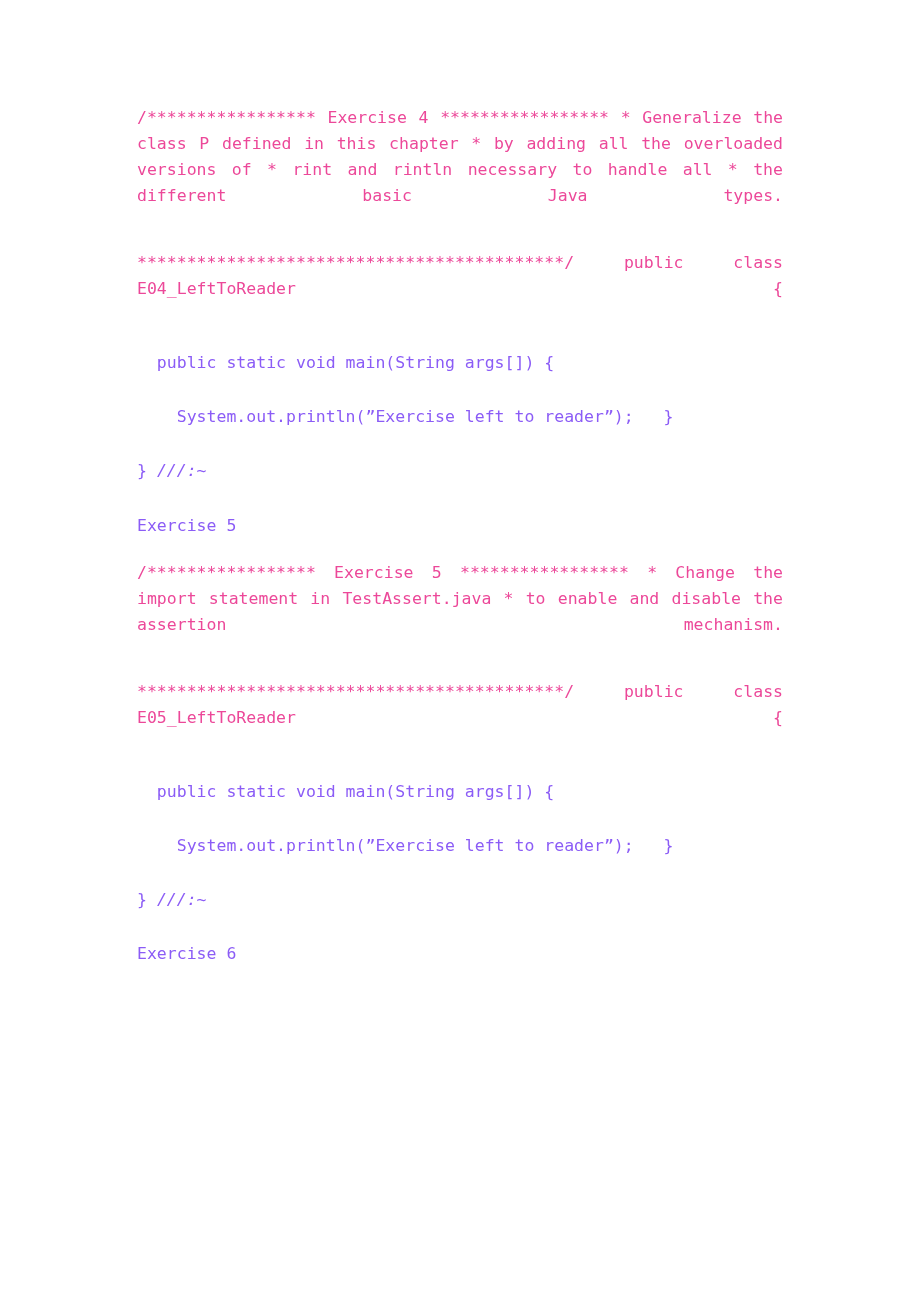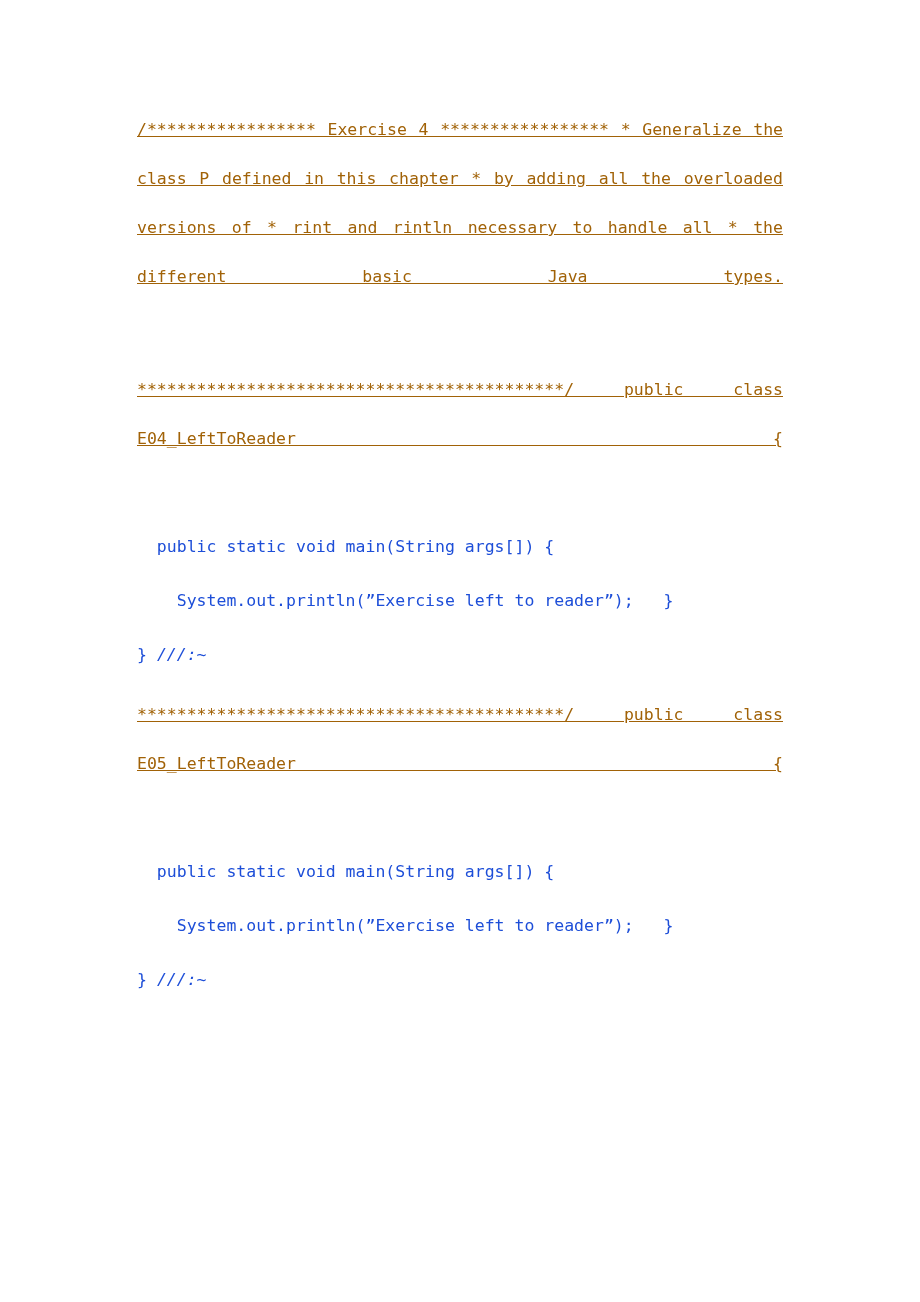--- a/index.html
+++ b/index.html
@@ -25,43 +25,42 @@
   .content {
     position: absolute;
     left: 137px;
     top: 105px;
     width: 646px;
   }
   
   .para {
     font-family: "DejaVu Sans Mono", "Liberation Mono", monospace;
     font-size: 16.5px;
-    line-height: 49px;
+    line-height: 26px;
     letter-spacing: 0px;
     margin: 0 0 15px 0;
     text-align: justify;
     text-justify: inter-word;
     white-space: normal;
     word-spacing: 0px;
-    color: #a16207;
-    text-decoration: underline;
+    color: #ec4899;
   }
   
   .para.full-justify::after {
     content: "";
     display: inline-block;
     width: 100%;
   }
   .line {
     font-family: "DejaVu Sans Mono", "Liberation Mono", monospace;
     font-size: 16.5px;
     line-height: 39.2px;
     margin: 0 0 15px 0;
     white-space: pre;
-    color: #1d4ed8;
+    color: #8b5cf6;
   }
   .ital {
     font-style: italic;
   }
 </style>
 </head>
 <body style="background: rgb(255, 255, 255); color: rgb(43, 43, 43);">
 
 <div class="page">
   <div class="content">
@@ -69,27 +68,30 @@
     <p class="para full-justify">/***************** Exercise 4 *****************  * Generalize the class P defined in this chapter  * by adding all the overloaded versions of  * rint and rintln necessary to handle all  * the different basic Java types.</p>
 
     <p class="para full-justify"> *******************************************/  public class E04_LeftToReader {</p>
 
     <div class="line">  public static void main(String args[]) {</div>
 
     <div class="line">    System.out.println(”Exercise left to reader”);   }</div>
 
     <div class="line"><span>} </span><span class="ital">///:~</span></div>
 
+    <div class="line">Exercise 5</div>
 
 
+    <p class="para full-justify">/***************** Exercise 5 *****************  * Change the import statement in TestAssert.java  * to enable and disable the assertion mechanism.</p>
 
     <p class="para full-justify"> *******************************************/  public class E05_LeftToReader {</p>
 
     <div class="line">  public static void main(String args[]) {</div>
 
     <div class="line">    System.out.println(”Exercise left to reader”);   }</div>
 
     <div class="line"><span>} </span><span class="ital">///:~</span></div>
 
+    <div class="line">Exercise 6</div>
 
 
   </div>
 </div>
 
 </body></html>

